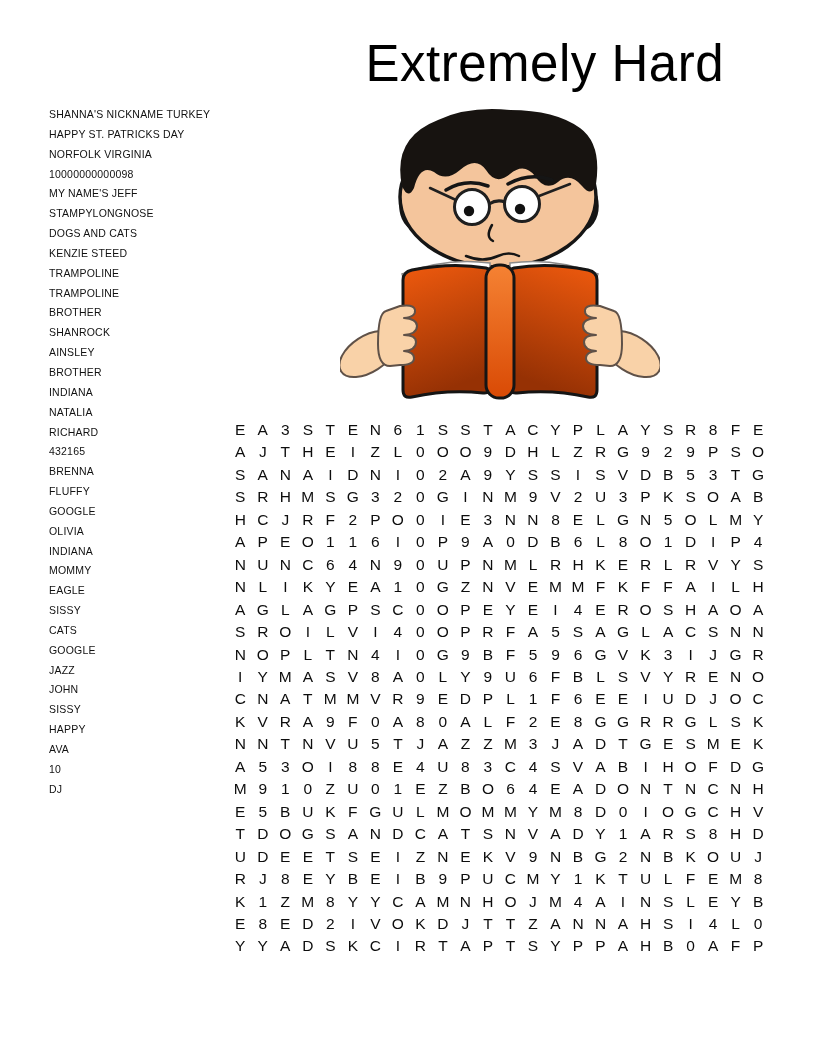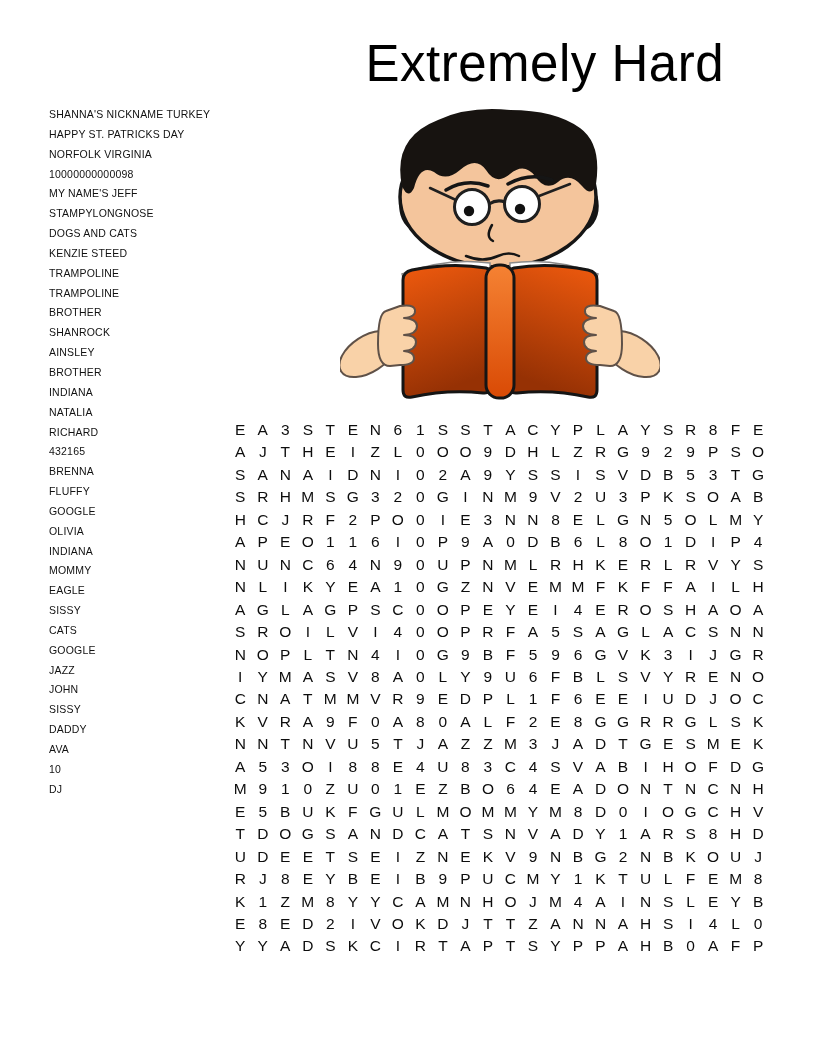--- a/index.html
+++ b/index.html
@@ -59,21 +59,21 @@
       <div class="word">OLIVIA</div>
       <div class="word">INDIANA</div>
       <div class="word">MOMMY</div>
       <div class="word">EAGLE</div>
       <div class="word">SISSY</div>
       <div class="word">CATS</div>
       <div class="word">GOOGLE</div>
       <div class="word">JAZZ</div>
       <div class="word">JOHN</div>
       <div class="word">SISSY</div>
-      <div class="word">DADDY</div>
+      <div class="word">HAPPY</div>
       <div class="word">AVA</div>
       <div class="word">10</div>
       <div class="word">DJ</div>
     </div>
 
   <svg class="illustration" viewBox="0 0 320 310" xmlns="http://www.w3.org/2000/svg">
     <defs>
       <linearGradient id="bookGrad" x1="0" y1="0" x2="0.25" y2="1">
         <stop offset="0" stop-color="#ef5a0e"></stop>
         <stop offset="1" stop-color="#963104"></stop>

